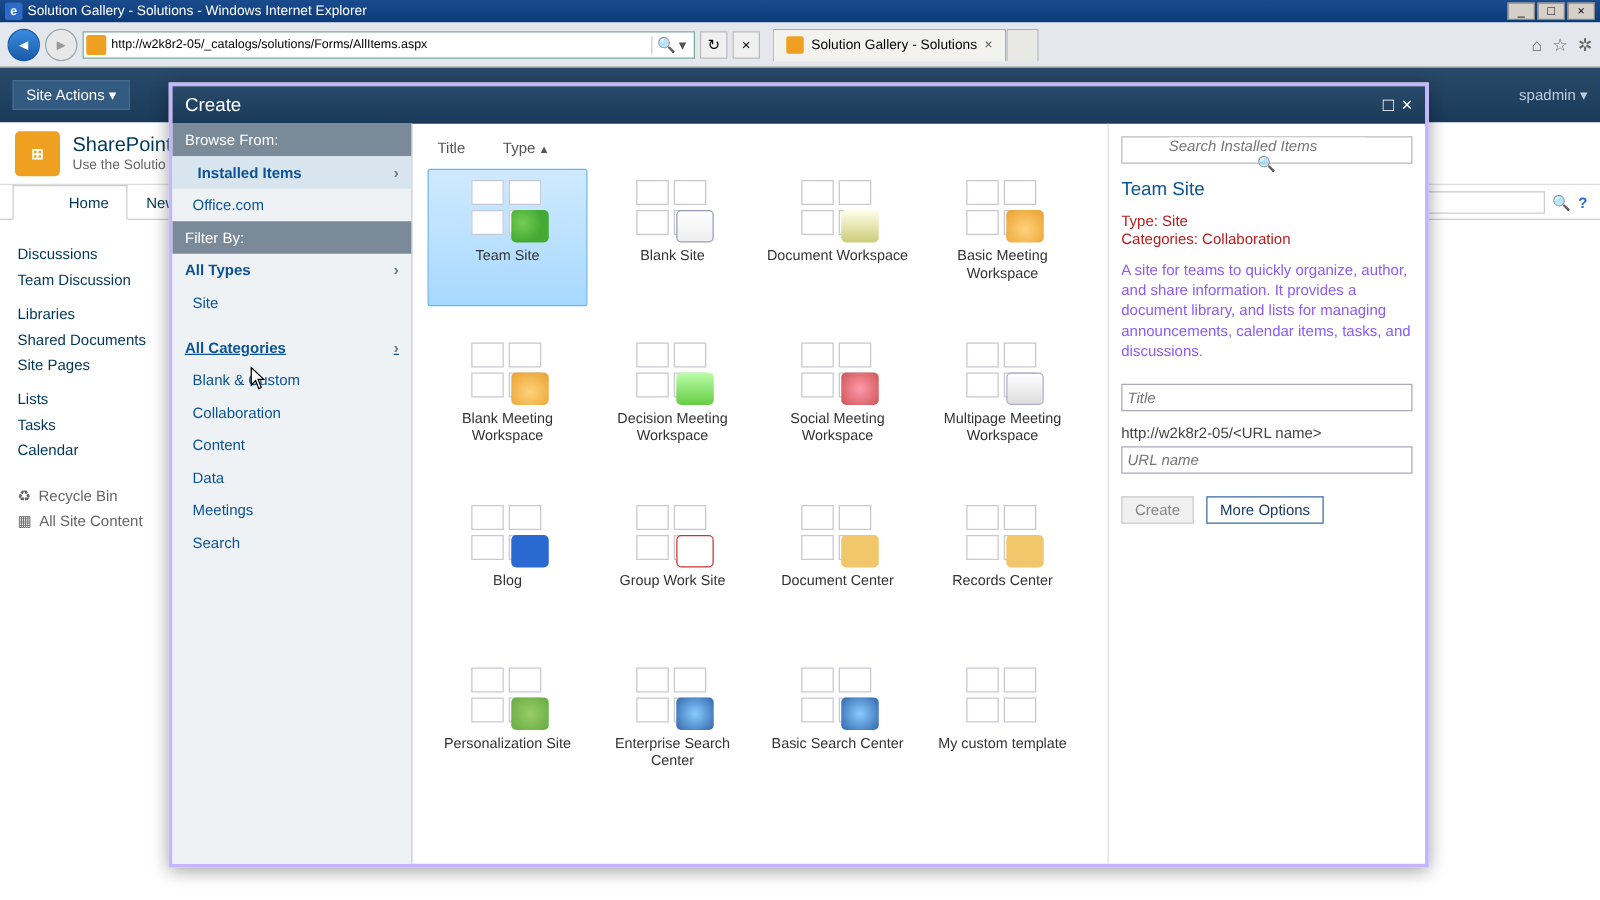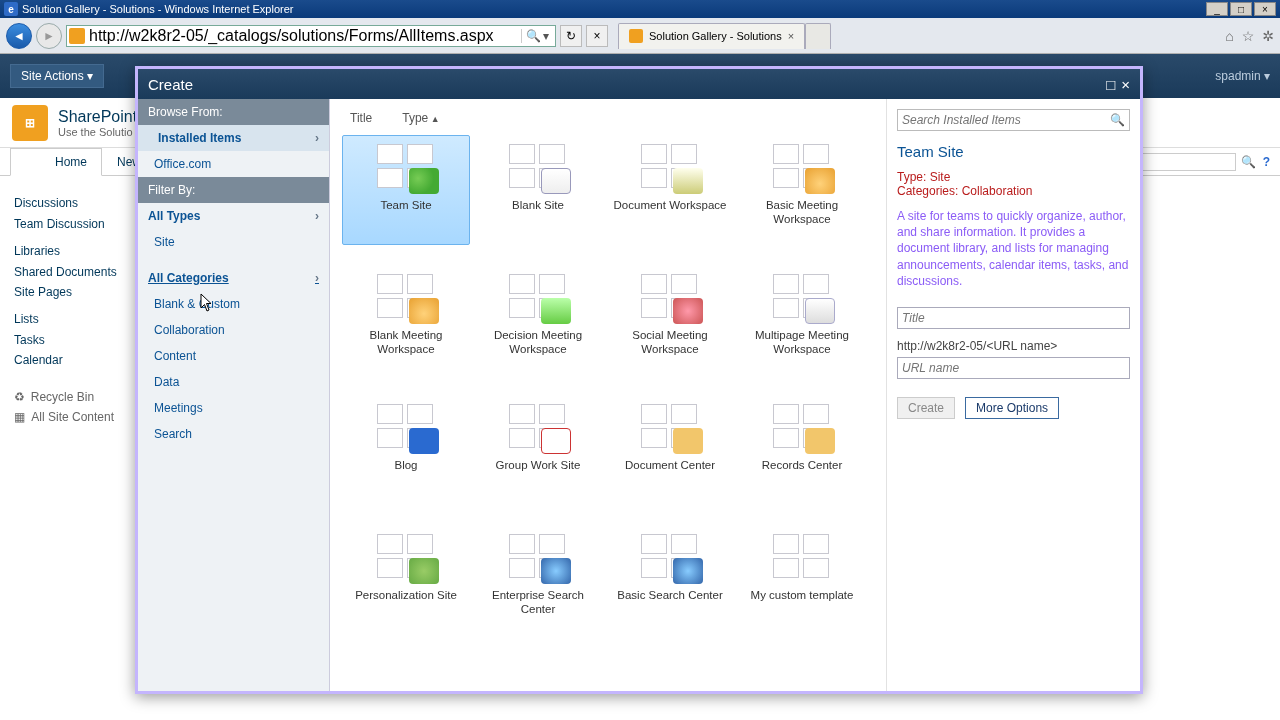--- a/index.html
+++ b/index.html
@@ -10,21 +10,21 @@
 .titlebar .ie-icon-sm { width: 14px; height: 14px; background: #2e6bc7; border-radius: 2px; margin-right: 4px; display:inline-flex;align-items:center;justify-content:center;color:#fff;font-weight:bold;font-size:10px;}
 .titlebar .spacer { flex: 1; }
 .titlebar .winbtn { width: 22px; height: 14px; background: #d4d0c8; margin-left: 2px; display: inline-flex; align-items: center; justify-content: center; color: #000; font-size: 10px; border:1px solid #888;}
 
 .ietoolbar { height: 36px; background: #e4e8ee; border-bottom: 1px solid #b0b0b0; display: flex; align-items: center; padding: 0 6px; gap: 4px; }
 .navbtn { width: 26px; height: 26px; border-radius: 50%; border:1px solid #9aa; display:inline-flex;align-items:center;justify-content:center; background:linear-gradient(#fff,#dde); }
 .navbtn.back { background: linear-gradient(#3a8de0,#1a5aaa); color:#fff; border-color:#1a5aaa;}
 .navbtn.fwd { background:#e8e8e8; color:#999;}
 .urlbar { flex: 0 0 490px; height: 22px; border: 1px solid #7a9; background: #fff; display: flex; align-items: center; padding: 0 2px; }
 .urlbar .favicon { width:16px;height:16px;background:#f0a020;border-radius:2px;margin-right:4px;}
-.urlbar input { flex:1; border:none; outline:none; font-size:16px; }
+.urlbar input { flex:1; border:none; outline:none; font-size:10px; }
 .urlbar .searchicon { width:18px;text-align:center;color:#555;border-left:1px solid #ccc;padding-left:4px;}
 .urlbar .dd { width:14px;text-align:center;color:#555;}
 .ietoolbar .smallbtn { width:22px;height:22px;border:1px solid #bbb;background:#f0f0f0;display:inline-flex;align-items:center;justify-content:center;}
 .tabstrip { display:flex; height:26px; margin-left:6px; }
 .tab { display:flex;align-items:center;gap:6px;padding:0 10px;border:1px solid #aab;border-bottom:none;background:#f2f2ee;border-radius:2px 2px 0 0;font-size:11px;}
 .tab .tabicon{width:14px;height:14px;background:#f0a020;border-radius:2px;}
 .tab .close{color:#555;}
 .newtab { width:26px;border:1px solid #aab;border-bottom:none;background:#e8e8e4;}
 .toolbar-right { margin-left:auto; display:flex; gap:8px; color:#666;}
 .toolbar-right span{font-size:14px;}
@@ -90,21 +90,21 @@
 .ov-person{background:radial-gradient(circle,#9c6,#6a4);} 
 .ov-search{background:radial-gradient(circle,#8cf,#36a);} 
 .ov-none{background:transparent;}
 .ov-check{background:linear-gradient(#bfa,#6c4);}
 .ov-group{background:radial-gradient(circle,#f9a,#c55);}
 .ov-multi{background:linear-gradient(#fff,#ddd);border:1px solid #aac;}
 .card .lbl{font-size:11.5px;color:#333;text-align:center;line-height:1.25;padding:0 4px;}
 
 
 .detail{width:254px;padding:10px 10px;border-left:1px solid #e2e2e2;}
-.detail .search{width:100%;height:22px;border:1px solid #bbb;display:flex;align-items:center;padding:0 4px;margin-bottom:12px;background:#fff;}
+.detail .search{width:100%;height:22px;border:1px solid #bbb;display:flex;align-items:center;padding:0 4px;margin-bottom:12px;background:#fff;flex-direction:column;}
 .detail .search input{flex:1;border:none;outline:none;font-style:italic;color:#888;font-size:12px;}
 .detail .search .mag{color:#888;}
 .detail h2{color:#0b5394;font-size:15px;font-weight:normal;margin-bottom:10px;}
 .detail .meta{font-size:12px;color:#b91c1c;margin-bottom:10px;}
 .detail .desc{font-size:12px;color:#8b5cf6;line-height:1.35;margin-bottom:18px;}
 .detail input.fld{width:100%;height:22px;border:1px solid #aab;padding:0 4px;font-style:italic;color:#888;margin-bottom:10px;font-size:12px;}
 .detail .urlline{font-size:12px;color:#444;margin-bottom:4px;}
 .detail .btns{display:flex;gap:10px;margin-top:8px;}
 .detail .btns button{height:22px;padding:0 10px;border:1px solid #9ab;background:#f4f4f4;font-size:12px;}
 .detail .btns button.primary{color:#888;background:#f0f0f0;border:1px solid #ccc;}

